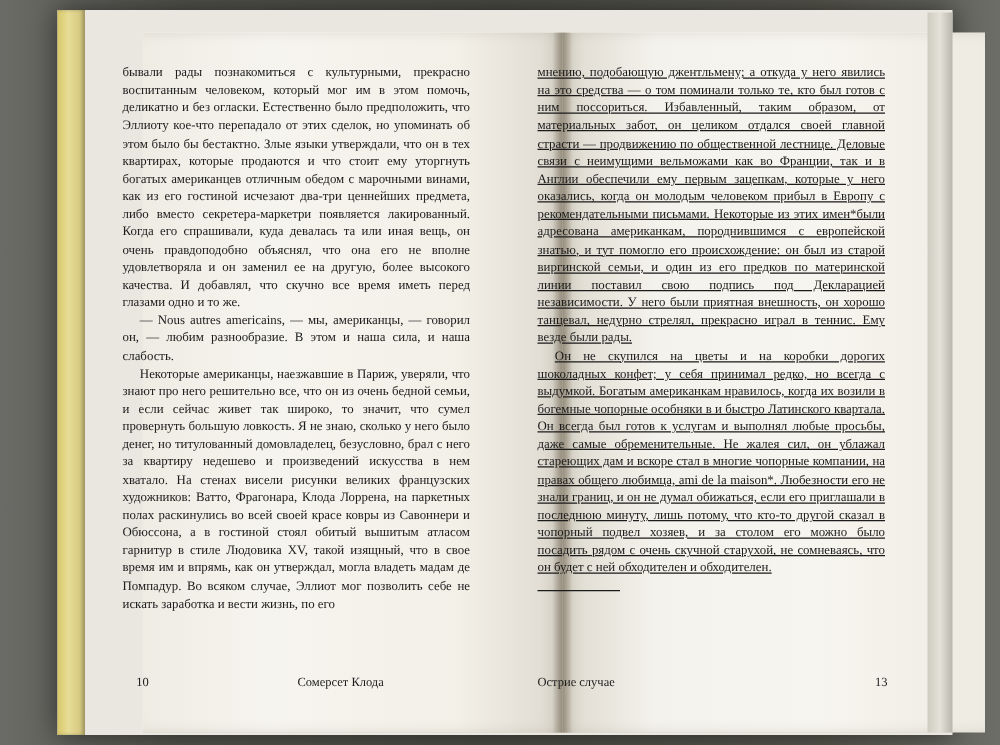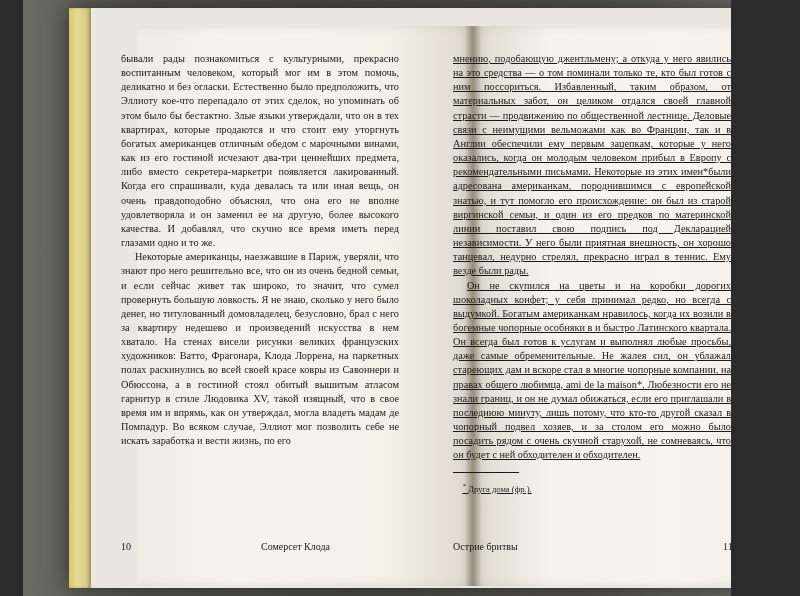--- a/index.html
+++ b/index.html
@@ -2,26 +2,25 @@
 <html><head>
 <meta charset="utf-8">
 <style>
   html, body {
     margin: 0;
     padding: 0;
     background: #2b2b2b;
   }
   #page {
     position: relative;
-    width: 708px;
+    width: 800px;
     height: 596px;
     overflow: hidden;
     background: #5d5d5a;
     font-family: "Liberation Serif", serif;
-    margin-left: 23px;
   }
   
   .backdrop {
     position: absolute;
     inset: 0;
     background:
       linear-gradient(90deg, #6a6a66 0%, #55554f 18%, #4d4d47 50%, #58584f 82%, #6d6d68 100%);
   }
   
   .book {
@@ -116,21 +115,21 @@
     text-indent: 1.1em;
   }
   .footnote .mark { vertical-align: super; font-size: 7px; }
   
   .foot {
     position: absolute;
     bottom: 44px;
     font-size: 10px;
     color: #1b1b1b;
   }
-  .foot .folio-left  { position: absolute; left: 98px;  bottom: 0; }
+  .foot .folio-left  { position: absolute; left: 109px;  bottom: 0; }
   .foot .title-left  { position: absolute; left: 238px; bottom: 0; white-space: nowrap; }
   .foot .title-right { position: absolute; left: 430px; bottom: 0; white-space: nowrap; }
   .foot .folio-right { position: absolute; left: 700px; bottom: 0; }
 </style>
 </head>
 <body>
 
 <div id="page">
   <div class="backdrop"></div>
 
@@ -138,32 +137,29 @@
     <div class="leaf left"></div>
     <div class="leaf right"></div>
     <div class="gutter"></div>
   </div>
 
   <div class="edge-left"></div>
   <div class="edge-right"></div>
 
   <div class="textcol left">
     <p class="para noindent">бывали рады познакомиться с культурными, прекрасно воспитанным человеком, который мог им в этом по­мочь, деликатно и без огласки. Естественно было пред­положить, что Эллиоту кое-что перепадало от этих сделок, но упоминать об этом было бы бестакт­но. Злые языки утверждали, что он в тех квартирах, ко­торые продаются и что стоит ему уторгнуть богатых аме­риканцев отличным обедом с марочными винами, как из его гостиной исчезают два-три ценнейших предмета, либо вместо секретера-маркетри появляется лакиро­ванный. Когда его спрашивали, куда девалась та или иная вещь, он очень правдоподобно объяснял, что она его не вполне удовлетворяла и он заменил ее на другую, более высокого качества. И добавлял, что скучно все время иметь перед глазами одно и то же.</p>
+    <p class="para">— Nous autres americains, — мы, американцы, — говорил он, — любим разнообразие. В этом и наша сила, и наша слабость.</p>
     <p class="para">Некоторые американцы, наезжавшие в Париж, уве­ряли, что знают про него решительно все, что он из очень бедной семьи, и если сейчас живет так ши­роко, то значит, что сумел провернуть большую лов­кость. Я не знаю, сколько у него было денег, но титулованный домовладелец, безусловно, брал с него за квартиру недешево и произведений искусства в нем хватало. На стенах висели рисунки великих фран­цузских художников: Ватто, Фрагонара, Клода Лор­рена, на паркетных полах раскинулись во всей своей красе ковры из Савоннери и Обюссона, а в гостиной стоял обитый вышитым атласом гарнитур в стиле Людовика XV, такой изящный, что в свое время им и впрямь, как он утверждал, могла владеть мадам де Помпадур. Во всяком случае, Эллиот мог позво­лить себе не искать заработка и вести жизнь, по его</p>
   </div>
 
   <div class="textcol right">
     <p class="para noindent">мнению, подобающую джентльмену; а откуда у него явились на это средства — о том поминали только те, кто был готов с ним поссориться. Избавленный, таким образом, от материальных забот, он целиком отдался своей главной страсти — продвижению по об­щественной лестнице. Деловые связи с неиму­щими вельможами как во Франции, так и в Англии обеспечили ему первым зацепкам, которые у него оказались, когда он молодым человеком прибыл в Ев­ропу с рекомендательными письмами. Некоторые из этих имен*были адресована американкам, поро­днившимся с европейской знатью, и тут помогло его происхождение: он был из старой виргинской семьи, и один из его предков по материнской линии поставил свою подпись под Декларацией независимости. У него были приятная внешность, он хорошо танцевал, не­дурно стрелял, прекрасно играл в теннис. Ему везде были рады.</p>
     <p class="para">Он не скупился на цветы и на коробки дорогих шоколадных конфет; у себя принимал редко, но всегда с выдумкой. Богатым американкам нрави­лось, когда их возили в богемные чопорные особняки в и быстро Латинского квартала. Он всегда был готов к услугам и выполнял любые просьбы, даже самые об­ременительные. Не жалея сил, он ублажал стареющих дам и вскоре стал в многие чопорные компании, на правах общего любимца, ami de la maison*. Любез­ности его не знали границ, и он не думал обижаться, если его приглашали в последнюю минуту, лишь по­тому, что кто-то другой сказал в чопорный подвел хозяев, и за столом его можно было посадить рядом с очень скучной старухой, не сомневаясь, что он будет с ней обходителен и обходителен.</p>
     <div class="footnote-rule"></div>
-    <p class="footnote">
-      <span class="mark">*</span>
-      <span>Друга дома (фр.).</span>
-    </p>
   </div>
 
   <div class="foot" style="left:0; right:0;">
     <span class="folio-left">10</span>
     <span class="title-left">Сомерсет Клода</span>
-    <span class="title-right">Острие бритвы</span>
-    <span class="folio-right">11</span>
+    <span class="title-right">Острие случае</span>
+    <span class="folio-right">13</span>
   </div>
 </div>
 
 </body></html>

